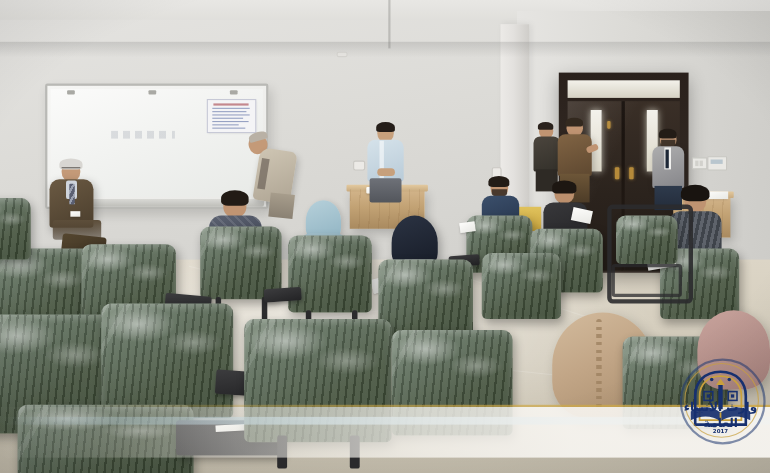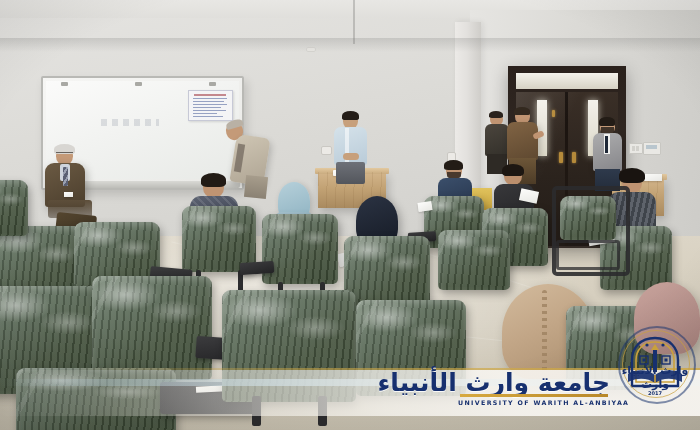--- a/index.html
+++ b/index.html
@@ -470,25 +470,20 @@
   </div>
 
   <div style="position:absolute;inset:0;pointer-events:none;
     background:radial-gradient(ellipse 95% 85% at 50% 42%,rgba(0,0,0,0) 55%,rgba(0,0,0,.20) 100%);"></div>
 
   <div class="wm-gold"></div>
   <div class="wm-stripe"></div>
   <div class="wm-band"></div>
 
 
-  <div class="wm-brand">
-    <div class="wm-ar">جامعة وارث الأنبياء</div>
-    <div class="wm-ar-gold"></div>
-    <div class="wm-en">UNIVERSITY OF WARITH AL-ANBIYAA</div>
-  </div>
 
   <div class="emblem">
     <div class="em-ring"></div>
     <div class="em-ring2"></div>
     
     <svg width="82" height="76" viewBox="0 0 82 76">
       <path d="M41 8 C26 8 18 18 18 30 L18 56 L64 56 L64 30 C64 18 56 8 41 8 Z" fill="none" stroke="#17306f" stroke-width="2.4"></path>
       <path d="M41 12 C29 12 22 20 22 30 L22 52 L60 52 L60 30 C60 20 53 12 41 12 Z" fill="none" stroke="#c9a03c" stroke-width="1.6"></path>
 
       <path d="M14 44 C24 38 34 40 41 45 C48 40 58 38 68 44 L68 52 C58 47 48 48 41 53 C34 48 24 47 14 52 Z" fill="#17306f" opacity="0.92"></path>
@@ -501,17 +496,17 @@
       <rect x="48" y="26" width="8" height="8" fill="none" stroke="#17306f" stroke-width="1.4"></rect>
       <rect x="28.5" y="28.5" width="3" height="3" fill="#17306f"></rect>
       <rect x="50.5" y="28.5" width="3" height="3" fill="#17306f"></rect>
 
       <circle cx="33" cy="15" r="1.6" fill="#17306f"></circle>
       <circle cx="49" cy="15" r="1.6" fill="#17306f"></circle>
     </svg>
     <div style="position:absolute;left:0;top:34px;width:82px;text-align:center;
                 font-size:11px;font-weight:bold;color:#17306f;direction:rtl;">وارث الأنبياء</div>
     <div style="position:absolute;left:0;top:48px;width:82px;text-align:center;
-                font-size:11px;font-weight:bold;color:#17306f;direction:rtl;">وارث</div>
+                font-size:11px;font-weight:bold;color:#17306f;direction:rtl;">العامة</div>
     <div class="tinytxt" style="position:absolute;left:0;top:60px;width:82px;text-align:center;">2017</div>
   </div>
 
 </div>
 
 </body></html>

